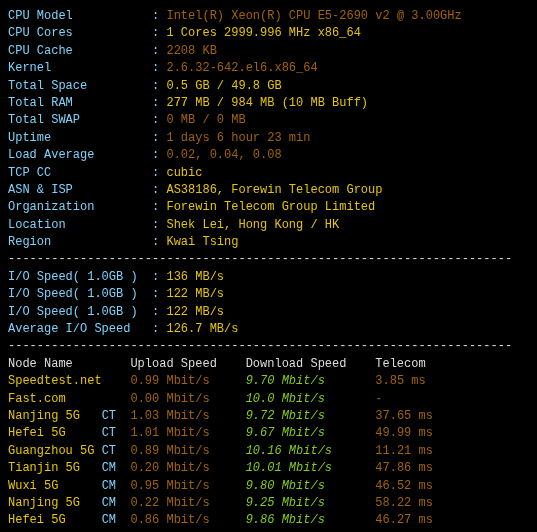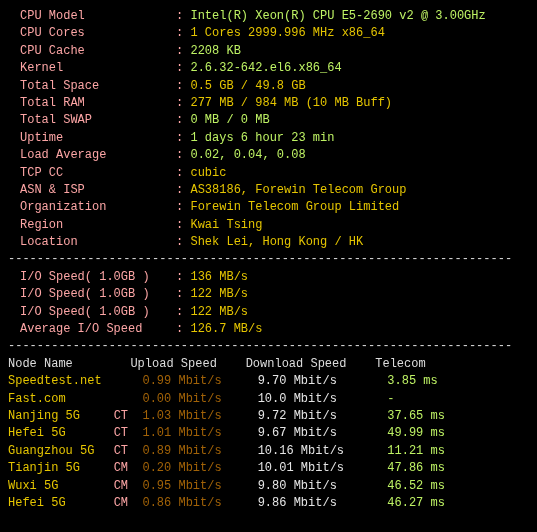--- a/index.html
+++ b/index.html
@@ -7,53 +7,54 @@
     color: #ccc;
     font-family: "Consolas", "Monaco", "Courier New", monospace;
     font-size: 12px;
     line-height: 1.45;
     margin: 0;
     padding: 8px;
     width: 537px;
     box-sizing: border-box;
   }
   .row { white-space: pre; }
-  .cyan { color: #fca5a5; margin-left: 12px; }
-  .blue { color: #bef264; margin-top: 41px; }
+  .cyan { color: #7dd3fc; }
+  .blue { color: #a16207; margin-top: 41px; }
   .yellow { color: #e5c500; }
   .green { color: #a16207; }
-  .red { color: #e5e5e5; }
+  .red { color: #84cc16; font-style: italic; }
   .white { color: #ddd; }
 </style>
 </head>
 <body>
 
 <div id="container">
     <div class="row"><span class="cyan">CPU Model           </span><span class="cyan">: </span><span class="blue">Intel(R) Xeon(R) CPU E5-2690 v2 @ 3.00GHz</span></div>
     <div class="row"><span class="cyan">CPU Cores           </span><span class="cyan">: </span><span class="yellow">1 Cores 2999.996 MHz x86_64</span></div>
     <div class="row"><span class="cyan">CPU Cache           </span><span class="cyan">: </span><span class="blue">2208 KB</span></div>
     <div class="row"><span class="cyan">Kernel              </span><span class="cyan">: </span><span class="blue">2.6.32-642.el6.x86_64</span></div>
     <div class="row"><span class="cyan">Total Space         </span><span class="cyan">: </span><span class="yellow">0.5 GB / 49.8 GB</span></div>
     <div class="row"><span class="cyan">Total RAM           </span><span class="cyan">: </span><span class="yellow">277 MB / 984 MB (10 MB Buff)</span></div>
     <div class="row"><span class="cyan">Total SWAP          </span><span class="cyan">: </span><span class="blue">0 MB / 0 MB</span></div>
     <div class="row"><span class="cyan">Uptime              </span><span class="cyan">: </span><span class="blue">1 days 6 hour 23 min</span></div>
     <div class="row"><span class="cyan">Load Average        </span><span class="cyan">: </span><span class="blue">0.02, 0.04, 0.08</span></div>
     <div class="row"><span class="cyan">TCP CC              </span><span class="cyan">: </span><span class="yellow">cubic</span></div>
     <div class="row"><span class="cyan">ASN &amp; ISP           </span><span class="cyan">: </span><span class="yellow">AS38186, Forewin Telecom Group</span></div>
     <div class="row"><span class="cyan">Organization        </span><span class="cyan">: </span><span class="yellow">Forewin Telecom Group Limited</span></div>
+    <div class="row"><span class="cyan">Location            </span><span class="cyan">: </span><span class="yellow">Shek Lei, Hong Kong / HK</span></div>
     <div class="row"><span class="cyan">Region              </span><span class="cyan">: </span><span class="yellow">Kwai Tsing</span></div>
-    <div class="row"><span class="cyan">Location            </span><span class="cyan">: </span><span class="yellow">Shek Lei, Hong Kong / HK</span></div>
     <div class="row"><span class="white">----------------------------------------------------------------------</span></div>
     <div class="row"><span class="cyan">I/O Speed( 1.0GB )  </span><span class="cyan">: </span><span class="yellow">136 MB/s</span></div>
     <div class="row"><span class="cyan">I/O Speed( 1.0GB )  </span><span class="cyan">: </span><span class="yellow">122 MB/s</span></div>
     <div class="row"><span class="cyan">I/O Speed( 1.0GB )  </span><span class="cyan">: </span><span class="yellow">122 MB/s</span></div>
     <div class="row"><span class="cyan">Average I/O Speed   </span><span class="cyan">: </span><span class="yellow">126.7 MB/s</span></div>
     <div class="row"><span class="white">----------------------------------------------------------------------</span></div>
     <div class="row"><span class="white">Node Name        </span><span class="white">Upload Speed    </span><span class="white">Download Speed    </span><span class="white">Telecom</span></div>
     <div class="row"><span class="yellow">Speedtest.net</span><span class="cyan">    </span><span class="green">0.99 Mbit/s     </span><span class="red">9.70 Mbit/s       </span><span class="blue">3.85 ms</span></div>
     <div class="row"><span class="yellow">Fast.com     </span><span class="cyan">    </span><span class="green">0.00 Mbit/s     </span><span class="red">10.0 Mbit/s       </span><span class="blue">-</span></div>
     <div class="row"><span class="yellow">Nanjing 5G   </span><span class="cyan">CT  </span><span class="green">1.03 Mbit/s     </span><span class="red">9.72 Mbit/s       </span><span class="blue">37.65 ms</span></div>
     <div class="row"><span class="yellow">Hefei 5G     </span><span class="cyan">CT  </span><span class="green">1.01 Mbit/s     </span><span class="red">9.67 Mbit/s       </span><span class="blue">49.99 ms</span></div>
     <div class="row"><span class="yellow">Guangzhou 5G </span><span class="cyan">CT  </span><span class="green">0.89 Mbit/s     </span><span class="red">10.16 Mbit/s      </span><span class="blue">11.21 ms</span></div>
     <div class="row"><span class="yellow">Tianjin 5G   </span><span class="cyan">CM  </span><span class="green">0.20 Mbit/s     </span><span class="red">10.01 Mbit/s      </span><span class="blue">47.86 ms</span></div>
     <div class="row"><span class="yellow">Wuxi 5G      </span><span class="cyan">CM  </span><span class="green">0.95 Mbit/s     </span><span class="red">9.80 Mbit/s       </span><span class="blue">46.52 ms</span></div>
+    <div class="row"><span class="yellow">Nanjing 5G   </span><span class="cyan">CM  </span><span class="green">0.22 Mbit/s     </span><span class="red">9.25 Mbit/s       </span><span class="blue">58.22 ms</span></div>
     <div class="row"><span class="yellow">Hefei 5G     </span><span class="cyan">CM  </span><span class="green">0.86 Mbit/s     </span><span class="red">9.86 Mbit/s       </span><span class="blue">46.27 ms</span></div>
   </div>
 
 </body></html>

